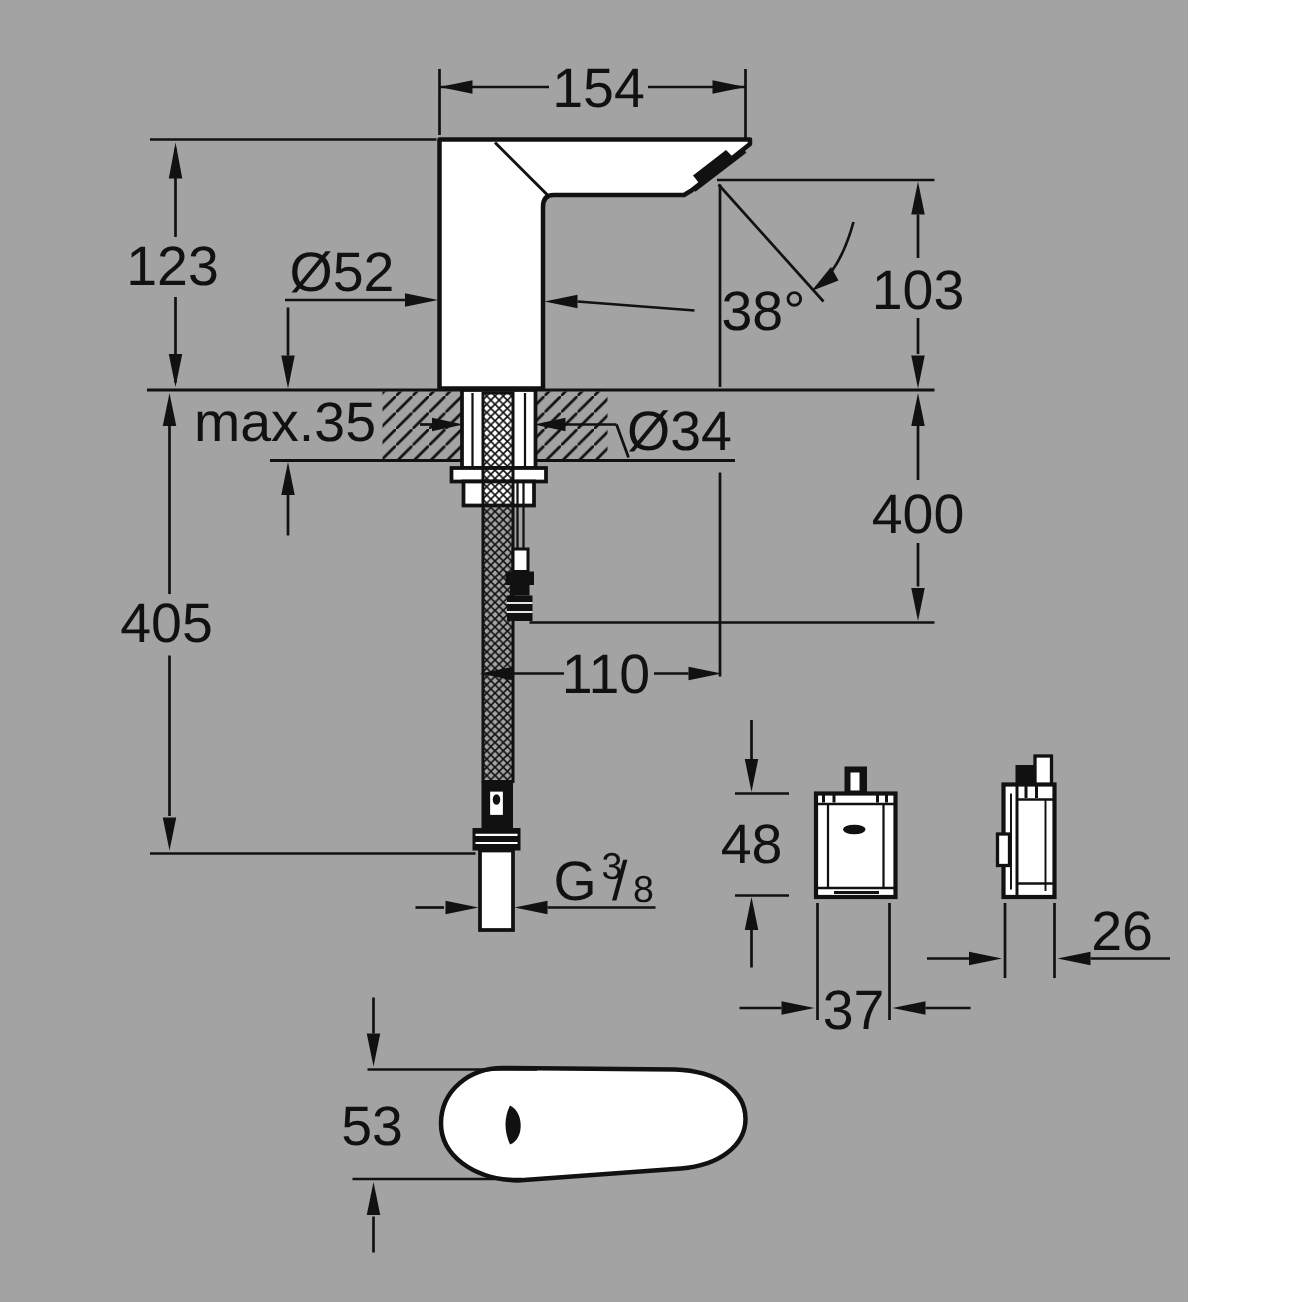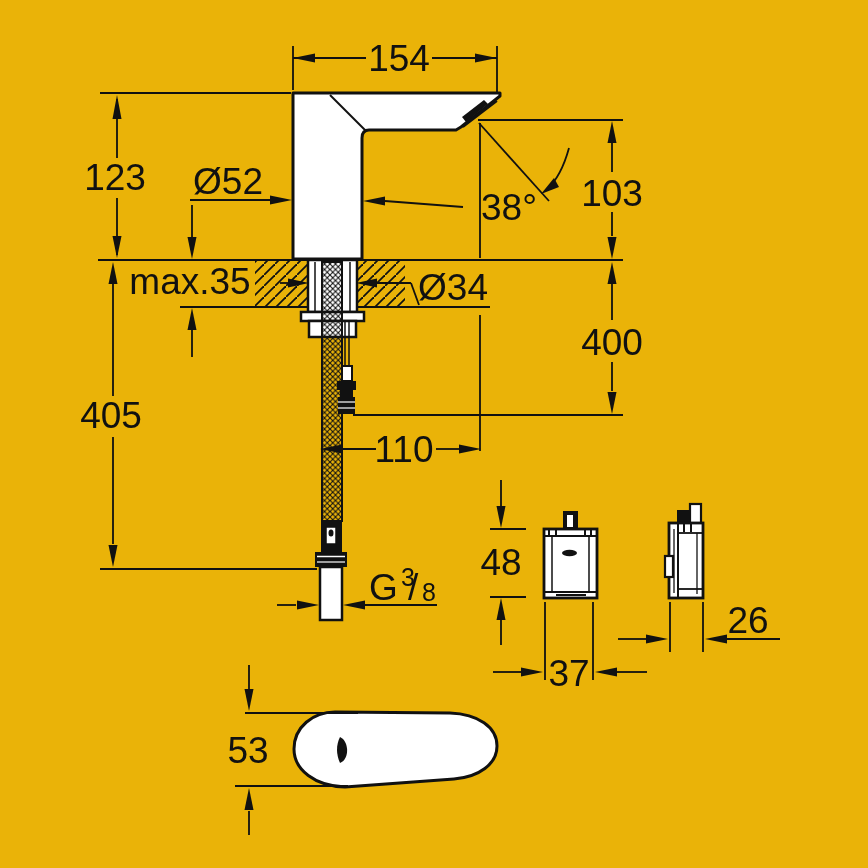--- a/index.html
+++ b/index.html
@@ -1,16 +1,16 @@
 <!DOCTYPE html>
 <html><head>
 <meta charset="utf-8">
 <style>
   html,body{margin:0;padding:0;background:#ffffff;}
-  .page{width:868px;height:868px;background:#eab308;position:relative;overflow:hidden;}
+  .page{width:792px;height:868px;background:#a3a3a3;position:relative;overflow:hidden;}
   svg{display:block;}
   .ln{stroke:#111;stroke-width:1.8;fill:none;stroke-linecap:butt;}
   .ln2{stroke:#111;stroke-width:2;fill:none;}
   .ln15{stroke:#111;stroke-width:1.5;fill:none;}
   .ln13{stroke:#111;stroke-width:1.3;fill:none;}
   .outline{stroke:#111;stroke-width:3;fill:#fff;stroke-linejoin:round;}
   .outline28{stroke:#111;stroke-width:2.8;fill:#fff;}
   .outline25{stroke:#111;stroke-width:2.5;fill:#fff;}
   .outline22{stroke:#111;stroke-width:2.2;fill:#fff;}
   .ar{fill:#111;stroke:none;}

